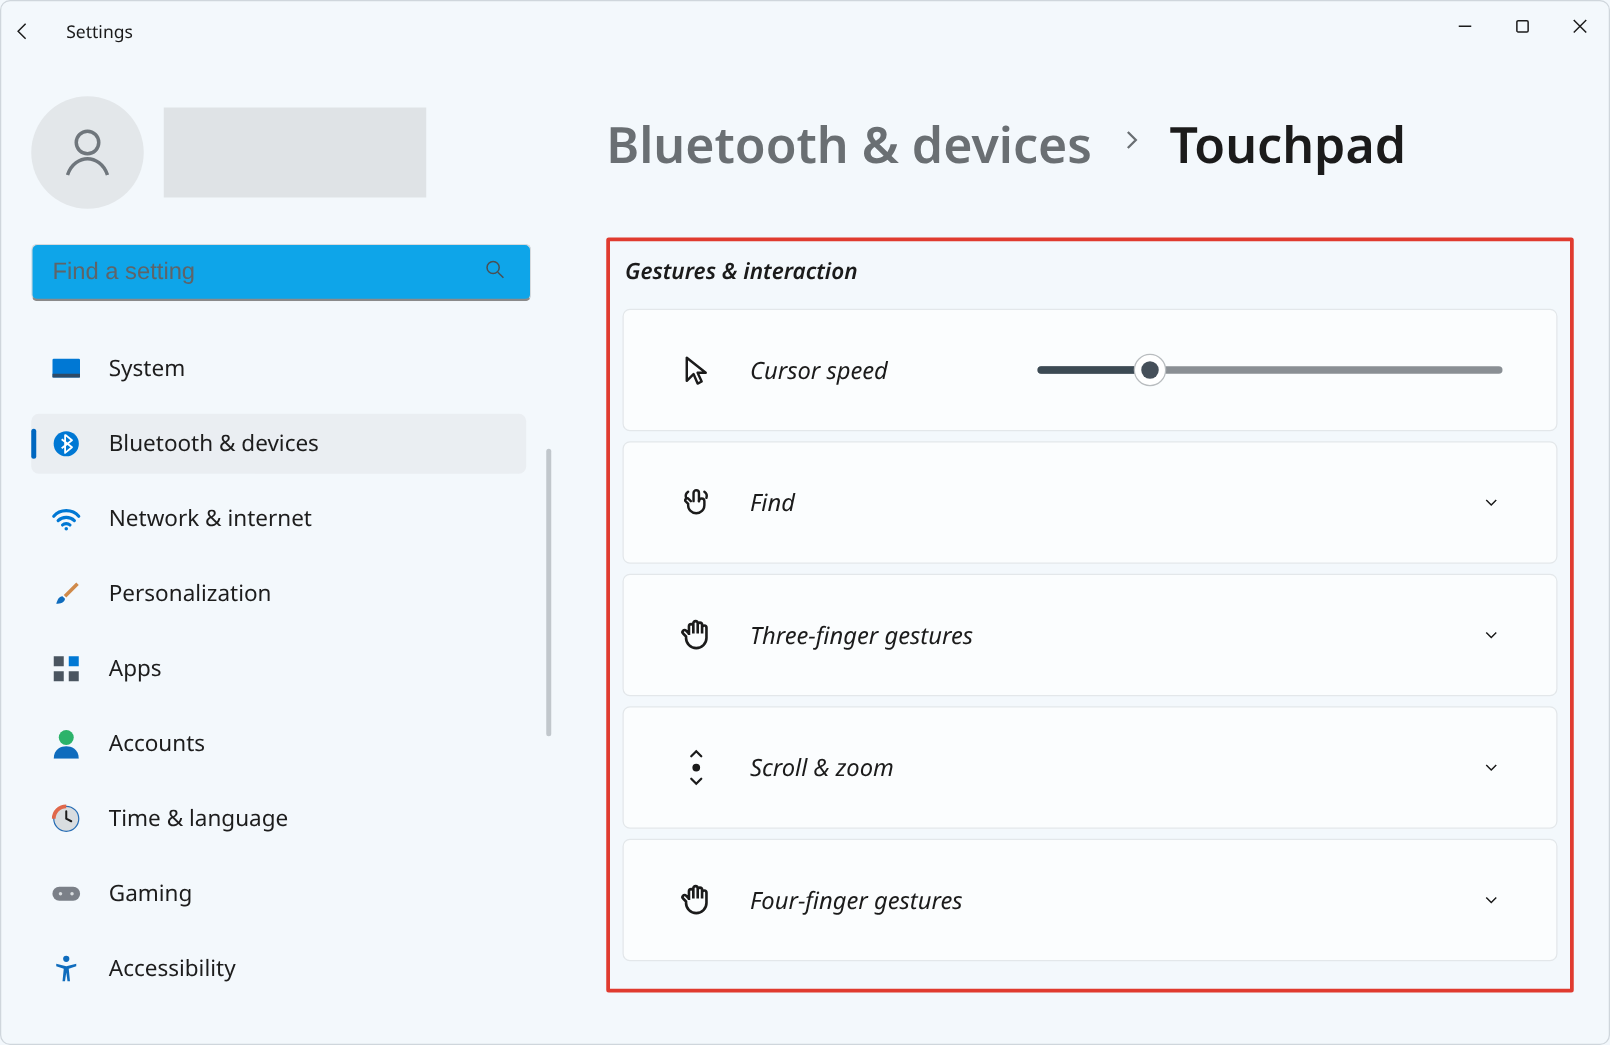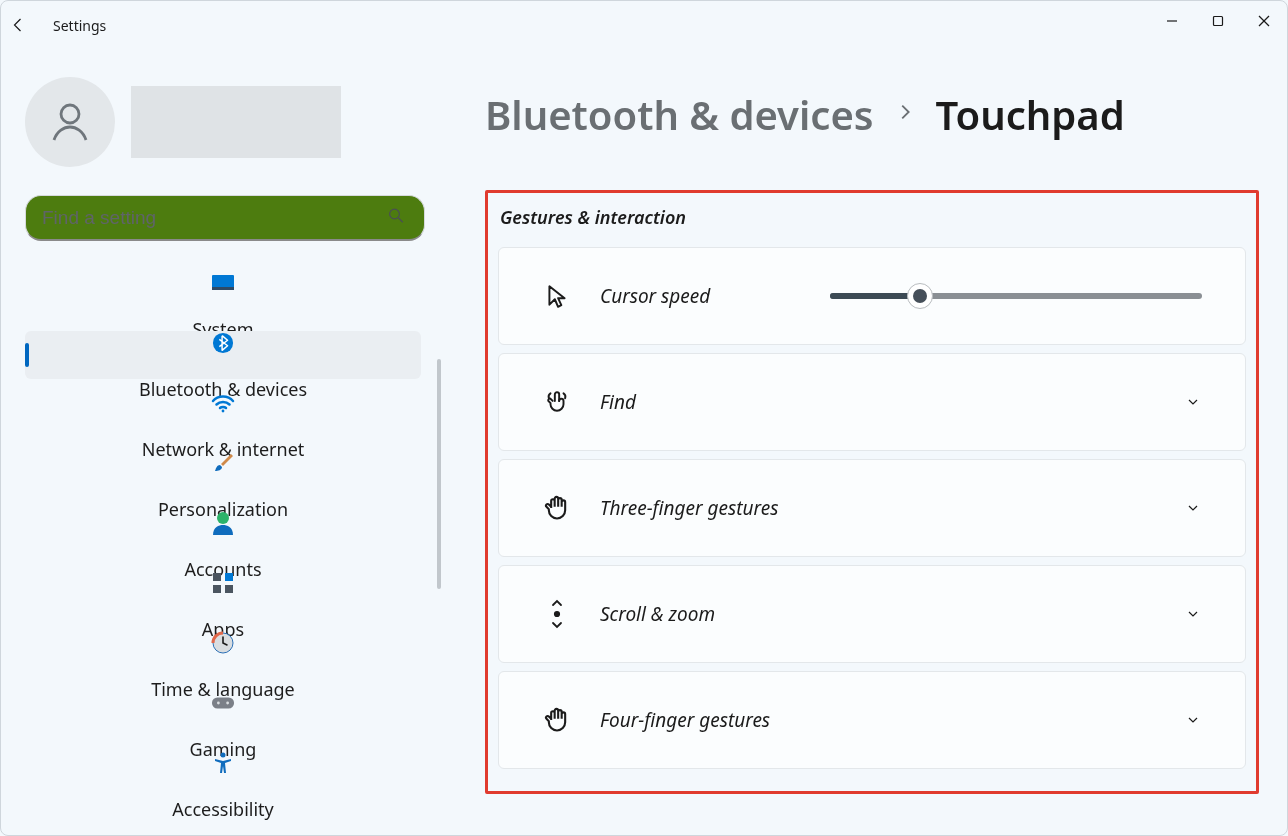--- a/index.html
+++ b/index.html
@@ -83,24 +83,24 @@
     background: #dfe3e6;
   }
   .search {
     position: relative;
     margin-bottom: 30px;
   }
   .search input {
     width: 400px; height: 46px;
     padding: 0 46px 0 16px;
     font-size: 19px;
-    background: #4d7c0f;
+    background: #0ea5e9;
     border: 1px solid #d6dadd;
     border-bottom: 2px solid var(--search-border);
-    border-radius: 16px;
+    border-radius: 5px;
     outline: none;
     color: var(--text);
   }
   .search input::placeholder { color: #5f6468; }
   .search .search-icon {
     position: absolute;
     right: 16px; top: 50%; transform: translateY(-50%);
   }
   .nav {
     display: flex; flex-direction: column;
@@ -109,21 +109,20 @@
     height: 48px;
     display: flex; align-items: center;
     gap: 22px;
     padding: 0 16px;
     border-radius: 6px;
     cursor: pointer;
     font-size: 18px;
     position: relative;
     margin-bottom: 12px;
     color: #1d1d1d;
-    flex-direction: column;
   }
   .nav-item.selected {
     background: var(--selected-bg);
   }
   .nav-item.selected::before {
     content: "";
     position: absolute;
     left: 0; top: 12px; bottom: 12px;
     width: 4px; border-radius: 2px;
     background: var(--accent);
@@ -316,37 +315,37 @@
             <span class="nav-icon">
               <svg width="24" height="24" viewBox="0 0 24 24">
                 <path d="M20 3 L10 13 L12 15 L22 5 Z" fill="#d08a4a"></path>
                 <path d="M9 14 C6 14 5 17 4 20 C7 20 11 19 11 16 Z" fill="#0f6cbd"></path>
               </svg>
             </span>
             <span>Personalization</span>
           </div>
           <div class="nav-item">
             <span class="nav-icon">
-              <svg width="22" height="24" viewBox="0 0 22 24">
-                <circle cx="11" cy="7" r="6" fill="#2cb36a"></circle>
-                <path d="M1 24 C1 16 7 14 11 14 C15 14 21 16 21 24 Z" fill="#0f6cbd"></path>
-              </svg>
-            </span>
-            <span>Accounts</span>
-          </div>
-          <div class="nav-item">
-            <span class="nav-icon">
               <svg width="22" height="22" viewBox="0 0 22 22">
                 <rect x="1" y="1" width="8" height="8" fill="#4a5560"></rect>
                 <rect x="13" y="1" width="8" height="8" fill="#0078d4"></rect>
                 <rect x="1" y="13" width="8" height="8" fill="#4a5560"></rect>
                 <rect x="13" y="13" width="8" height="8" fill="#4a5560"></rect>
               </svg>
             </span>
             <span>Apps</span>
+          </div>
+          <div class="nav-item">
+            <span class="nav-icon">
+              <svg width="22" height="24" viewBox="0 0 22 24">
+                <circle cx="11" cy="7" r="6" fill="#2cb36a"></circle>
+                <path d="M1 24 C1 16 7 14 11 14 C15 14 21 16 21 24 Z" fill="#0f6cbd"></path>
+              </svg>
+            </span>
+            <span>Accounts</span>
           </div>
           <div class="nav-item">
             <span class="nav-icon">
               <svg width="24" height="24" viewBox="0 0 24 24">
                 <circle cx="12" cy="12" r="10" fill="#d9dde0"></circle>
                 <circle cx="12" cy="12" r="10" fill="none" stroke="#2a6fb5" stroke-width="1"></circle>
                 <path d="M12 6 L12 12 L16 14" stroke="#1b1b1b" stroke-width="1.6" fill="none" stroke-linecap="round"></path>
                 <path d="M2 12 A10 10 0 0 1 12 2" stroke="#e0684b" stroke-width="3" fill="none"></path>
               </svg>
             </span>

